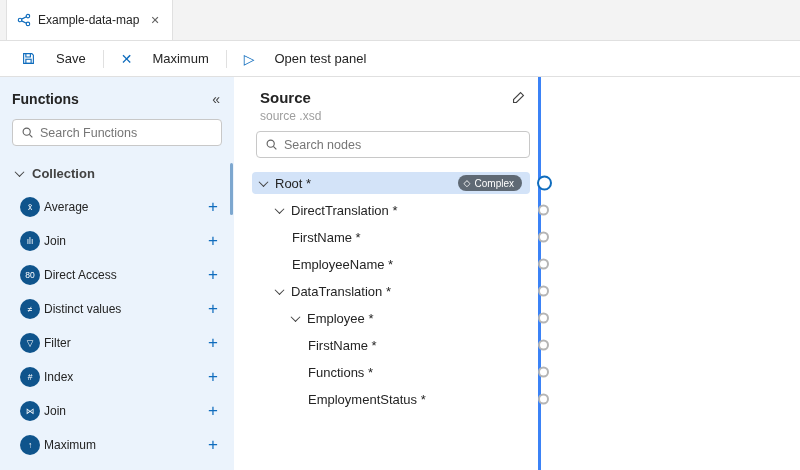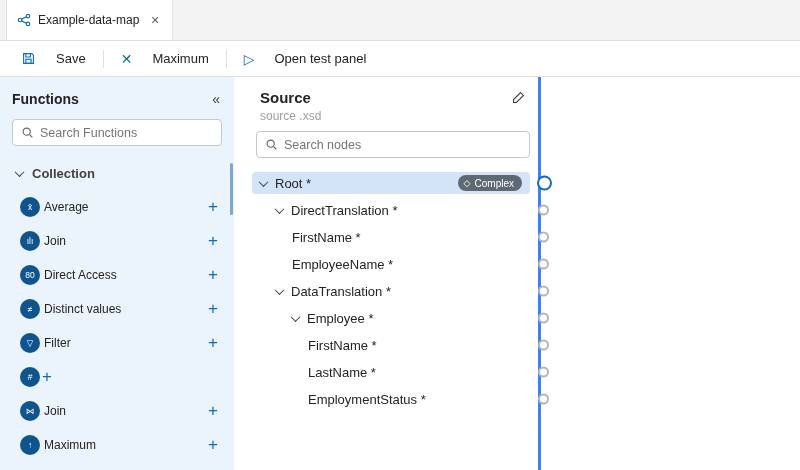--- a/index.html
+++ b/index.html
@@ -143,20 +143,21 @@
       <span class="fn-label">Distinct values</span>
       <span class="fn-add">+</span>
     </div>
     <div class="fn-item">
       <span class="fn-icon">▽</span>
       <span class="fn-label">Filter</span>
       <span class="fn-add">+</span>
     </div>
     <div class="fn-item">
       <span class="fn-icon">#</span>
+      <span class="fn-label">Index</span>
       <span class="fn-add">+</span>
     </div>
     <div class="fn-item">
       <span class="fn-icon">⋈</span>
       <span class="fn-label">Join</span>
       <span class="fn-add">+</span>
     </div>
     <div class="fn-item">
       <span class="fn-icon">↑</span>
       <span class="fn-label">Maximum</span>
@@ -225,21 +226,21 @@
         <span class="node-label">Employee *</span>
         <span class="connector"></span>
       </div>
 
       <div class="tree-row" style="padding-left:56px">
         <span class="node-label">FirstName *</span>
         <span class="connector"></span>
       </div>
 
       <div class="tree-row" style="padding-left:56px">
-        <span class="node-label">LastName *</span>
+        <span class="node-label">Functions *</span>
         <span class="connector"></span>
       </div>
 
       <div class="tree-row" style="padding-left:56px">
         <span class="node-label">EmploymentStatus *</span>
         <span class="connector"></span>
       </div>
 
     </div>
   </div>

